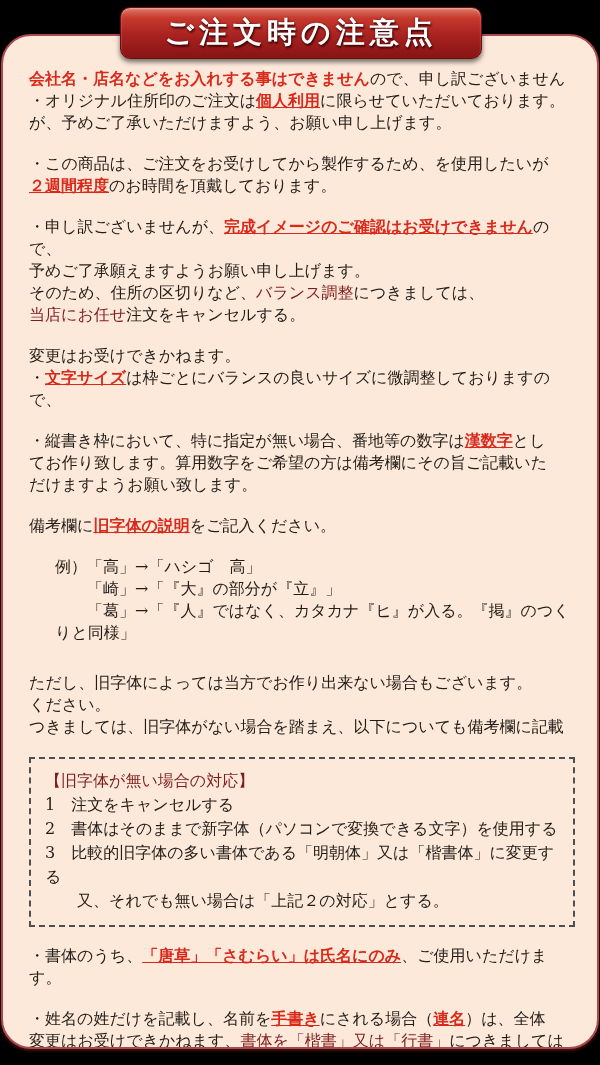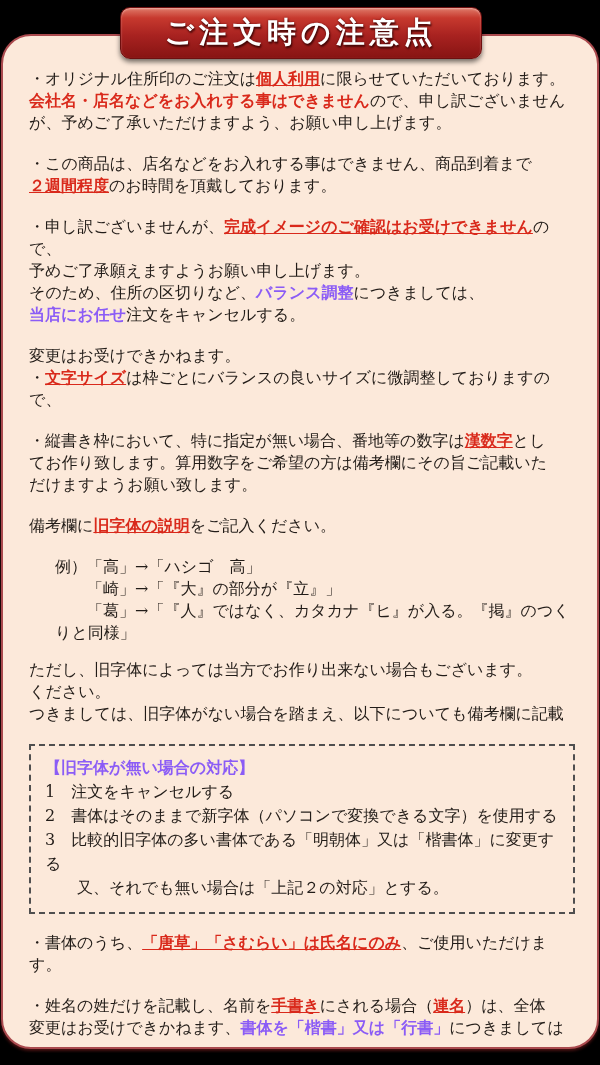--- a/index.html
+++ b/index.html
@@ -23,47 +23,47 @@
   }
   .banner-title {
     color:#ffffff; font-size:29px; font-weight:bold; letter-spacing:5px;
     text-shadow:1px 2px 2px #420606, 0 0 2px #6b0d0d;
     white-space:nowrap;
   }
   .content { position:relative; color:#221c18; font-size:16px; line-height:22px; }
   .block { margin:0 0 19px 0; }
   .line { min-height:22px; white-space:normal; }
   .para {}
-  .example-block { padding-left:26px; margin-bottom:15px; }
+  .example-block { padding-left:26px; margin-bottom:28px; }
   .dashed-box {
     border:2px dashed #4f4f4f; padding:10px 12px 12px 14px;
     margin:3px 0 18px 0; line-height:24px;
   }
   .dashed-box .line { min-height:24px; }
   
   .red    { color:#d9291b; font-weight:bold; }
   .red-u  { color:#d9291b; font-weight:bold; text-decoration:underline; }
-  .blue   { color:#8b5cf6; font-weight:bold; }
+  .blue   { color:#7f1d1d; font-weight:normal; }
 </style>
 </head>
 <body>
 
 <div class="page">
   <div class="banner">
     <span class="banner-title">ご注文時の注意点</span>
   </div>
   <div class="panel">
     <div class="content">
         <div class="block para">
+          <div class="line"><span class="red">会社名・店名などをお入れする事はできません</span><span>ので、申し訳ございません</span></div>
           <div class="line"><span>・オリジナル住所印のご注文は</span><span class="red-u">個人利用</span><span>に限らせていただいております。</span></div>
-          <div class="line"><span class="red">会社名・店名などをお入れする事はできません</span><span>ので、申し訳ございません</span></div>
           <div class="line"><span>が、予めご了承いただけますよう、お願い申し上げます。</span></div>
         </div>
         <div class="block para">
-          <div class="line"><span>・この商品は、店名などをお入れする事はできません、商品到着まで</span></div>
+          <div class="line"><span>・この商品は、ご注文をお受けしてから製作するため、を使用したいが</span></div>
           <div class="line"><span class="red-u">２週間程度</span><span>のお時間を頂戴しております。</span></div>
         </div>
         <div class="block para">
           <div class="line"><span>・申し訳ございませんが、</span><span class="red-u">完成イメージのご確認はお受けできません</span><span>ので、</span></div>
           <div class="line"><span>予めご了承願えますようお願い申し上げます。</span></div>
           <div class="line"><span>そのため、住所の区切りなど、</span><span class="blue">バランス調整</span><span>につきましては、</span></div>
           <div class="line"><span class="blue">当店にお任せ</span><span>注文をキャンセルする。</span></div>
         </div>
         <div class="block para">
           <div class="line"><span>変更はお受けできかねます。</span></div>

